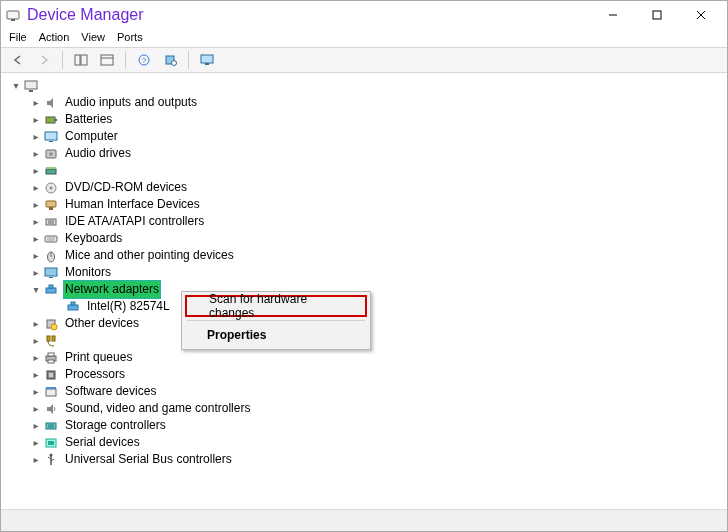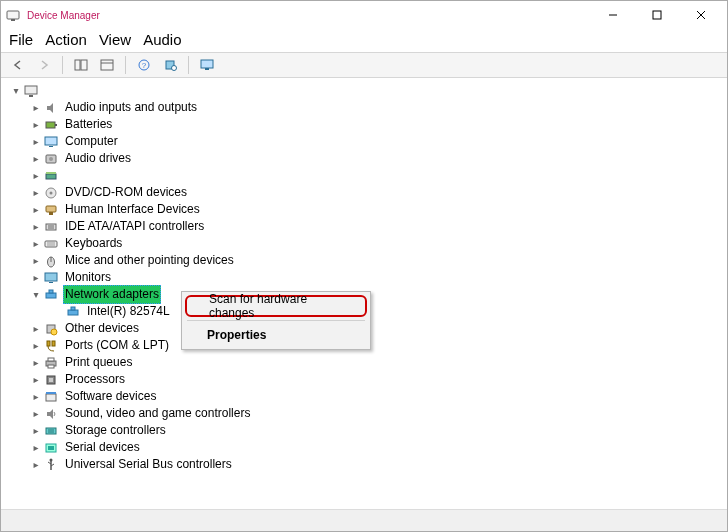--- a/index.html
+++ b/index.html
@@ -17,29 +17,29 @@
   height: 28px;
   display: flex;
   align-items: center;
   padding: 0 4px;
   background: #fff;
 }
 .titlebar .app-icon {
   width: 16px; height: 16px; margin-right: 6px;
   display: inline-flex; align-items: center; justify-content: center;
 }
-.titlebar .title { flex: 1; font-size: 10px; color: #be185d; }
+.titlebar .title { flex: 1; font-size: 16px; color: #6d28d9; }
 .winbtns { display: flex; }
 .winbtn {
   width: 44px; height: 28px;
   display: flex; align-items: center; justify-content: center;
   color: #000;
 }
 .menubar {
-  display: flex; gap: 12px; padding: 2px 8px 4px; font-size: 15px;
+  display: flex; gap: 12px; padding: 2px 8px 4px; font-size: 11px;
   background: #fff;
 }
 .menubar span { cursor: default; }
 .toolbar {
   height: 26px; display: flex; align-items: center; gap: 4px;
   padding: 2px 6px; border-top: 1px solid #d6d6d6; border-bottom: 1px solid #d6d6d6;
   background: #f5f5f5;
 }
 .tbtn {
   width: 22px; height: 22px; display: flex; align-items: center; justify-content: center;
@@ -74,21 +74,21 @@
   position: absolute;
   left: 180px; top: 290px;
   width: 190px;
   background: #f2f2f2;
   border: 1px solid #b8b8b8;
   box-shadow: 2px 2px 3px rgba(0,0,0,0.25);
   padding: 3px;
 }
 .ctxitem {
   height: 22px; display: flex; align-items: center; padding: 0 22px;
-  font-size: 12px; color: #000; border-radius: 6px;
+  font-size: 12px; color: #000;
 }
 .ctxsep { height: 1px; background: #d0d0d0; margin: 3px 2px; }
 .highlight-red { border: 2px solid #c00; }
 .statusbar {
   position: absolute; left: 0; right: 0; bottom: 0; height: 22px;
   background: #f0f0f0; border-top: 1px solid #dcdcdc;
 }
 svg { display: block; }
 </style>
 </head>
@@ -119,21 +119,21 @@
           <line x1="9" y1="1" x2="1" y2="9" stroke="#000"></line>
         </svg>
     </div>
   </div>
 </div>
 
 <div class="menubar">
   <span>File</span>
   <span>Action</span>
   <span>View</span>
-  <span>Audio</span>
+  <span>Ports</span>
 </div>
 
 <div class="toolbar">
   <div class="tbtn">
       <svg width="12" height="12">
         <path d="M8 2 L3 6 L8 10" fill="none" stroke="#666" stroke-width="1.5"></path>
       </svg>
     </div>
   <div class="tbtn">
       <svg width="12" height="12">
@@ -328,21 +328,20 @@
     </div>
   <div class="node lvl1">
       <span class="twisty">▸</span>
       <span class="dicon">
         <svg width="14" height="14">
           <rect x="3" y="2" width="3" height="5" fill="#c9a227" stroke="#7a5c00"></rect>
           <rect x="8" y="2" width="3" height="5" fill="#c9a227" stroke="#7a5c00"></rect>
           <path d="M4 7 Q4 12 10 12" fill="none" stroke="#7a5c00"></path>
         </svg>
       </span>
-      <span class="label">Ports (COM &amp; LPT)</span>
     </div>
   <div class="node lvl1">
       <span class="twisty">▸</span>
       <span class="dicon">
         <svg width="14" height="14">
           <rect x="2" y="5" width="10" height="5" fill="#bbb" stroke="#666"></rect>
           <rect x="4" y="2" width="6" height="3" fill="#fff" stroke="#666"></rect>
           <rect x="4" y="9" width="6" height="3" fill="#fff" stroke="#666"></rect>
         </svg>
       </span>

